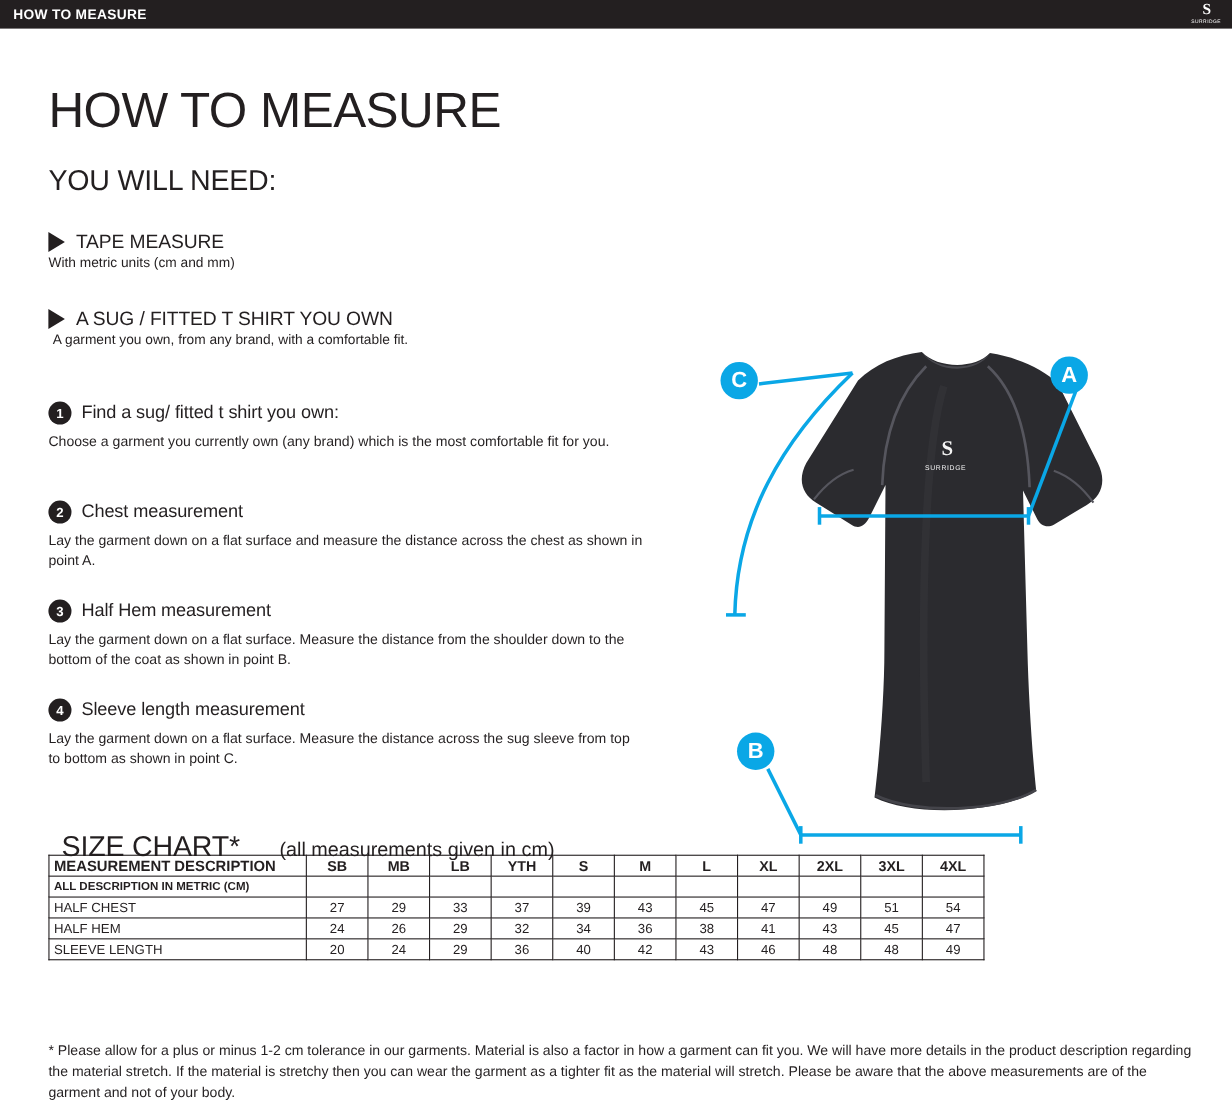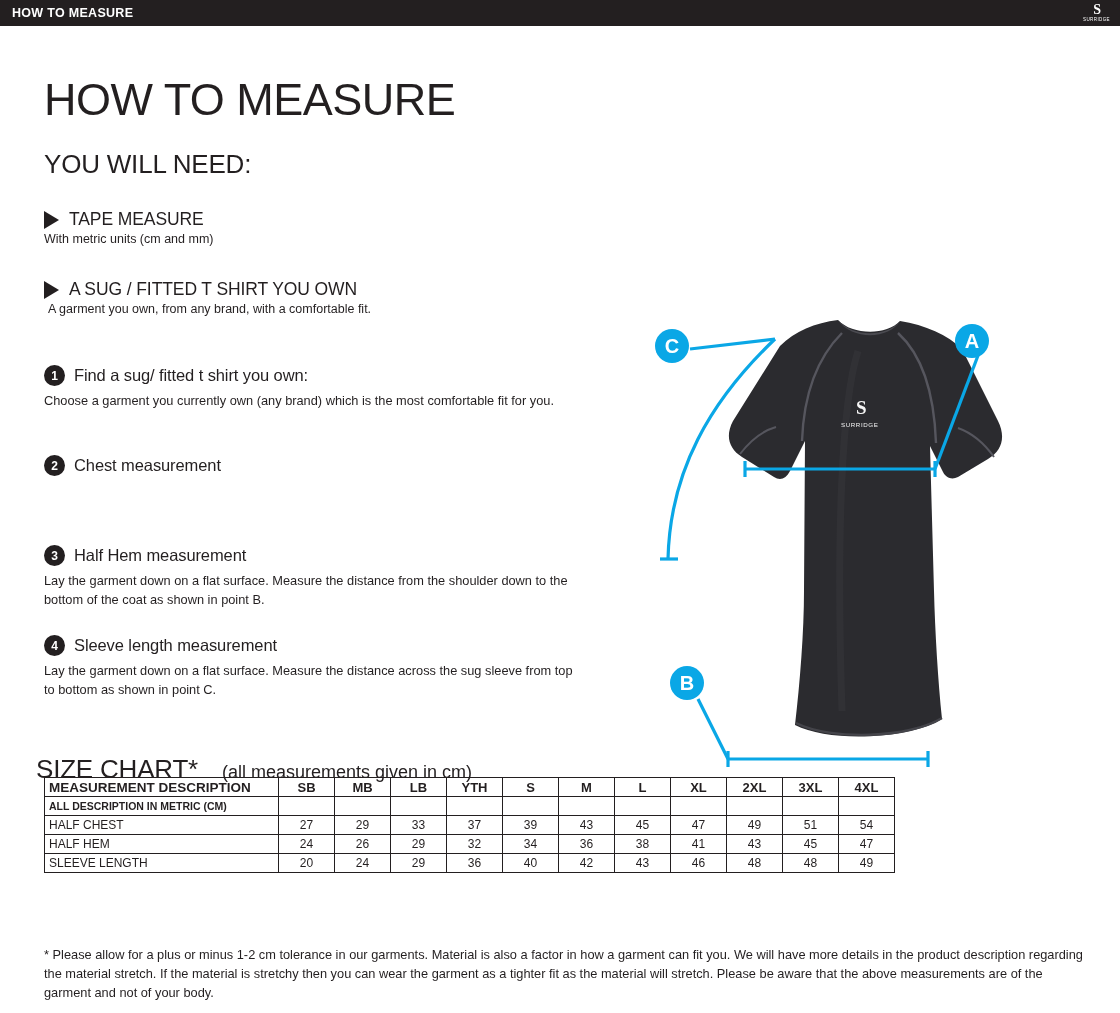--- a/index.html
+++ b/index.html
@@ -88,22 +88,22 @@
   .step-title { font-size:16.5px; letter-spacing:-0.1px; }
   .step-body { font-size:12.8px; line-height:1.45; margin-top:6px; }
 
   #step1 { top:339px; }
   #step2 { top:429px; }
   #step3 { top:519px; }
   #step4 { top:609px; }
 
   
   .sizechart-head {
-    position:absolute; left:36px; top:728px;
-    display:flex; align-items:baseline; gap:24px;
+    position:absolute; left:56px; top:728px;
+    display:flex; align-items:baseline; gap:36px;
   }
   .sizechart-head .big { font-size:26px; letter-spacing:-0.2px; }
   .sizechart-head .small { font-size:18px; }
 
   
   table.size-table {
     position:absolute; left:44px; top:751px;
     border-collapse:collapse;
     font-size:12px;
   }
@@ -183,20 +183,21 @@
       <span class="step-title">Find a sug/ fitted t shirt you own:</span>
     </div>
     <div class="step-body">Choose a garment you currently own (any brand) which is the most comfortable fit for you.</div>
   </div>
 
   <div class="step" id="step2">
     <div class="step-head">
       <span class="badge">2</span>
       <span class="step-title">Chest measurement</span>
     </div>
+    <div class="step-body">Lay the garment down on a flat surface and measure the distance across the chest as shown in point A.</div>
   </div>
 
   <div class="step" id="step3">
     <div class="step-head">
       <span class="badge">3</span>
       <span class="step-title">Half Hem measurement</span>
     </div>
     <div class="step-body">Lay the garment down on a flat surface. Measure the distance from the shoulder down to the bottom of the coat as shown in point B.</div>
   </div>
 

